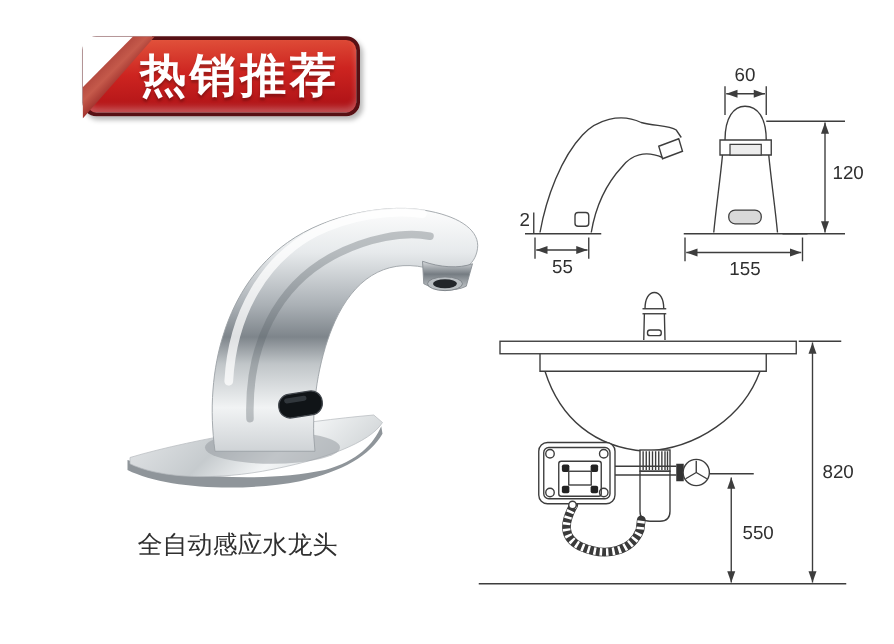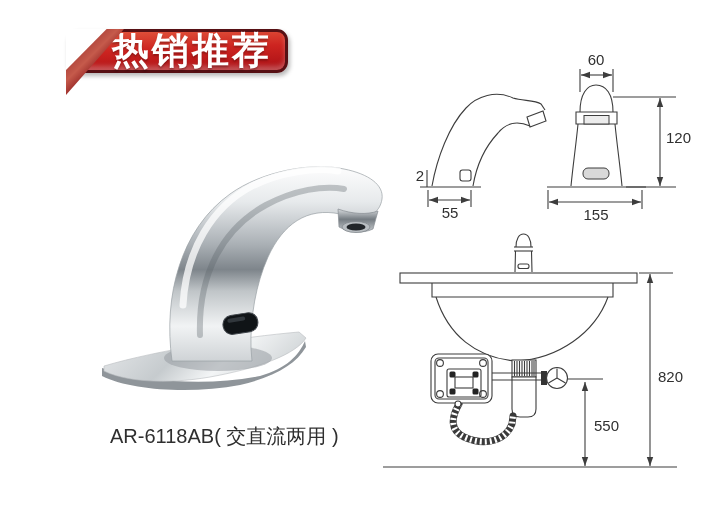--- a/index.html
+++ b/index.html
@@ -1,20 +1,20 @@
 <!DOCTYPE html>
 <html style="--banner-red: #cd2420; --banner-border: #571014; --line-color: #3d3d3d;"><head>
 <meta charset="utf-8">
 <style>
   html,body{margin:0;padding:0;}
   .stage{position:relative;width:715px;height:515px;background:#ffffff;overflow:hidden;
          font-family:"Liberation Sans","DejaVu Sans",sans-serif;}
 
   
-  .banner{position:absolute;left:66px;top:29px;width:222px;height:44px;box-sizing:border-box;
+  .banner{position:absolute;left:66px;top:29px;width:222px;height:64px;box-sizing:border-box;
           border:3px solid var(--banner-border,#571014);border-radius:11px;
           background:linear-gradient(178deg,#e2543c 0%,var(--banner-red,#cd2420) 45%,#a90f15 100%);
           box-shadow:2px 3px 4px rgba(0,0,0,0.28), inset 0 -4px 5px rgba(255,255,255,0.28);
           display:flex;align-items:center;justify-content:center;padding-left:30px;}
   .banner-text{font-size:37px;font-weight:bold;color:#ffffff;letter-spacing:3px;
                text-shadow:0 2px 2px rgba(0,0,0,0.25);white-space:nowrap;}
   .banner-cut{position:absolute;top:-3px;left:-3px;width:56px;height:64px;background:#ffffff;
               -webkit-clip-path:polygon(0 0,100% 0,0 100%);clip-path:polygon(0 0,100% 0,0 100%);}
   .banner-flap{position:absolute;top:-3px;left:-3px;width:58px;height:66px;
                -webkit-clip-path:polygon(0 100%,100% 0,70% 0,0 62%);clip-path:polygon(0 100%,100% 0,70% 0,0 62%);
@@ -198,16 +198,16 @@
       <text class="dimtxt" x="658" y="382" text-anchor="start">820</text>
 
       <line class="ln" x1="585" y1="382" x2="585" y2="466"></line>
       <path class="arr" d="M585,382 L581.8,391 L588.2,391 Z"></path>
       <path class="arr" d="M585,466 L581.8,457 L588.2,457 Z"></path>
       <text class="dimtxt" x="594" y="431" text-anchor="start">550</text>
     </g>
   </svg>
 
   <div class="prodtext">
-    <div>AR-6118AB( 交直流两用 )</div>
+    <div>全自动感应水龙头</div>
   </div>
 
 </div>
 
 </body></html>

